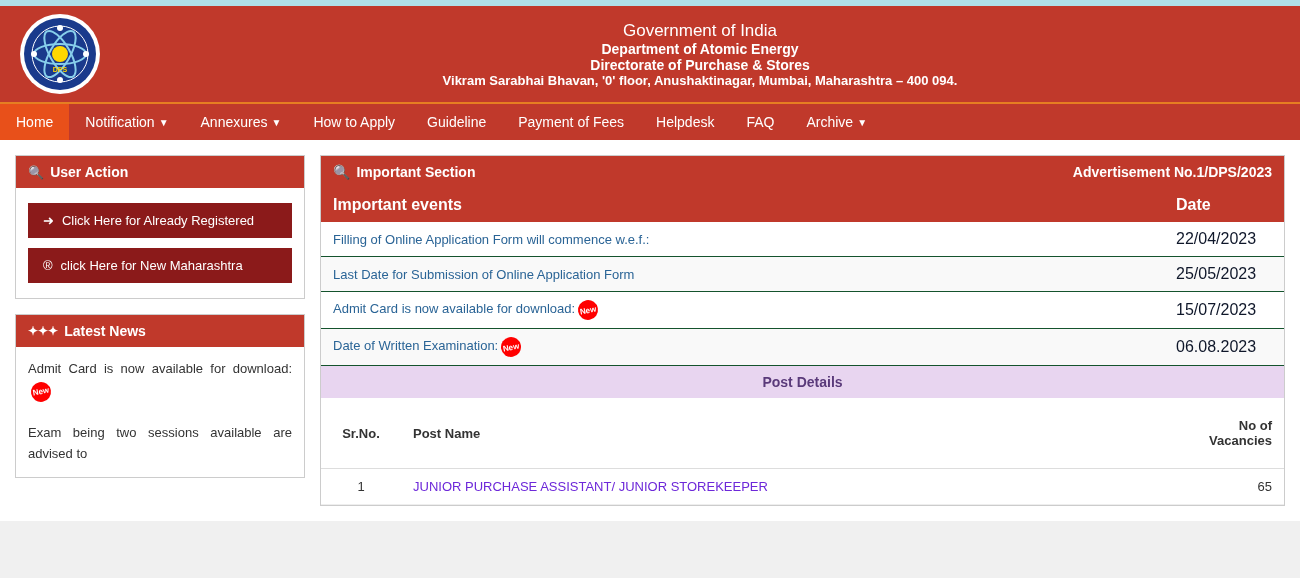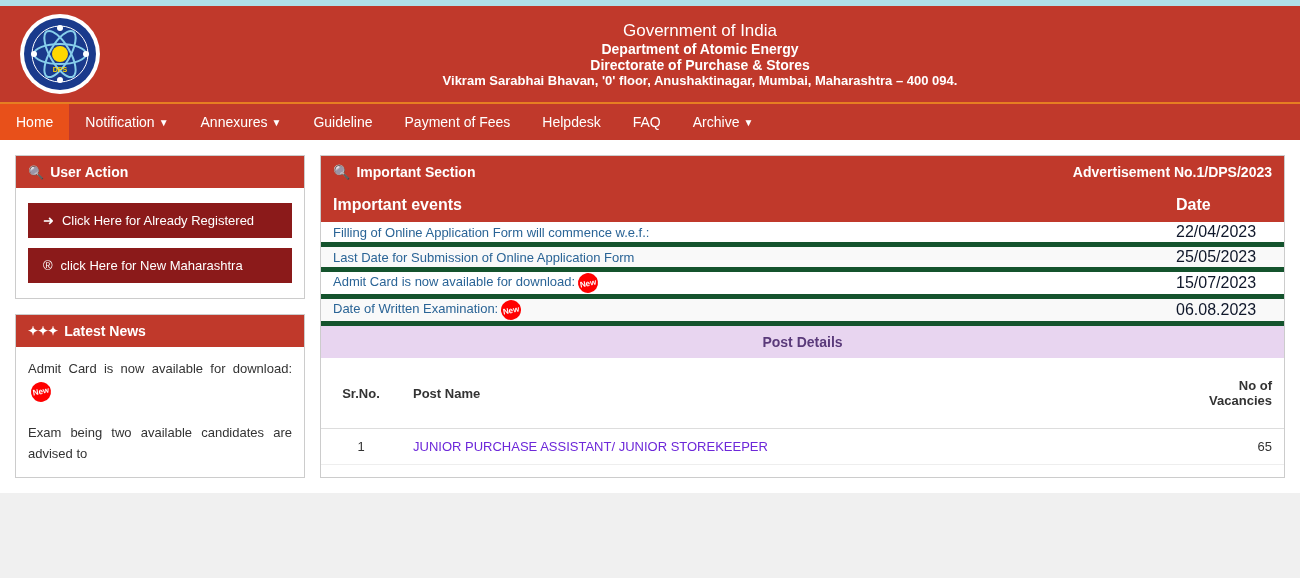--- a/index.html
+++ b/index.html
@@ -45,21 +45,21 @@
     
     .right-panel { flex: 1; border: 1px solid #ccc; }
 
     .important-section-header { background: #c0392b; color: white; padding: 8px 12px; display: flex; justify-content: space-between; align-items: center; }
     .important-section-title { font-size: 14px; font-weight: bold; display: flex; align-items: center; gap: 6px; }
     .advert-no { font-size: 14px; font-weight: bold; }
 
     .events-table { width: 100%; border-collapse: collapse; }
     .events-table th { background: #c0392b; color: white; padding: 8px 12px; text-align: left; font-size: 16px; }
     .events-table th.date-col { width: 120px; }
-    .events-table td { padding: 1px 12px; border-bottom: 5px solid #14532d; font-size: 13px; color: #2a6496; }
+    .events-table td { padding: 8px 12px; border-bottom: 1px solid #14532d; font-size: 13px; color: #2a6496; }
     .events-table td.date-val { color: #0f172a; font-size: 16px; }
     .events-table tr:nth-child(even) td { background: #f9f9f9; }
 
     .post-details-header { background: #e8d5f0; text-align: center; padding: 8px; font-size: 14px; color: #5a3a7a; font-weight: bold; }
 
     .post-table { width: 100%; border-collapse: collapse; }
     .post-table th { padding: 20px 12px; text-align: left; font-size: 13px; font-weight: bold; color: #333; border-bottom: 1px solid #ddd; background: #fff; }
     .post-table th.right { text-align: right; }
     .post-table td { padding: 10px 12px; font-size: 13px; color: #333; border-bottom: 1px solid #eee; }
     .post-table td.center { text-align: center; }
@@ -95,20 +95,21 @@
     <div class="line2">Department of Atomic Energy</div>
     <div class="line3">Directorate of Purchase &amp; Stores</div>
     <div class="line4">Vikram Sarabhai Bhavan, '0' floor, Anushaktinagar, Mumbai, Maharashtra – 400 094.</div>
   </div>
 </div>
 
 <nav class="navbar">
   <div class="nav-item active">Home</div>
   <div class="nav-item">Notification <span class="arrow">▼</span></div>
   <div class="nav-item">Annexures <span class="arrow">▼</span></div>
+  <div class="nav-item">How to Apply</div>
   <div class="nav-item">Guideline</div>
   <div class="nav-item">Payment of Fees</div>
   <div class="nav-item">Helpdesk</div>
   <div class="nav-item">FAQ</div>
   <div class="nav-item">Archive <span class="arrow">▼</span></div>
 </nav>
 
 <div class="main-content">
 
   <div class="left-panel">
@@ -135,21 +136,21 @@
         <span style="font-size:12px;">✦✦✦</span>
         <span>Latest News</span>
       </div>
       <div class="latest-news-body">
         <p>
           <span>Admit Card is now available for download:</span>
           <span class="new-badge">New</span>
         </p>
         <br>
         <p>
-          <span>Exam being two available candidates are advised to</span>
+          <span>Exam being two sessions available are advised to</span>
         </p>
       </div>
     </div>
 
   </div>
 
   <div class="right-panel">
 
     <div class="important-section-header">
       <div class="important-section-title">

